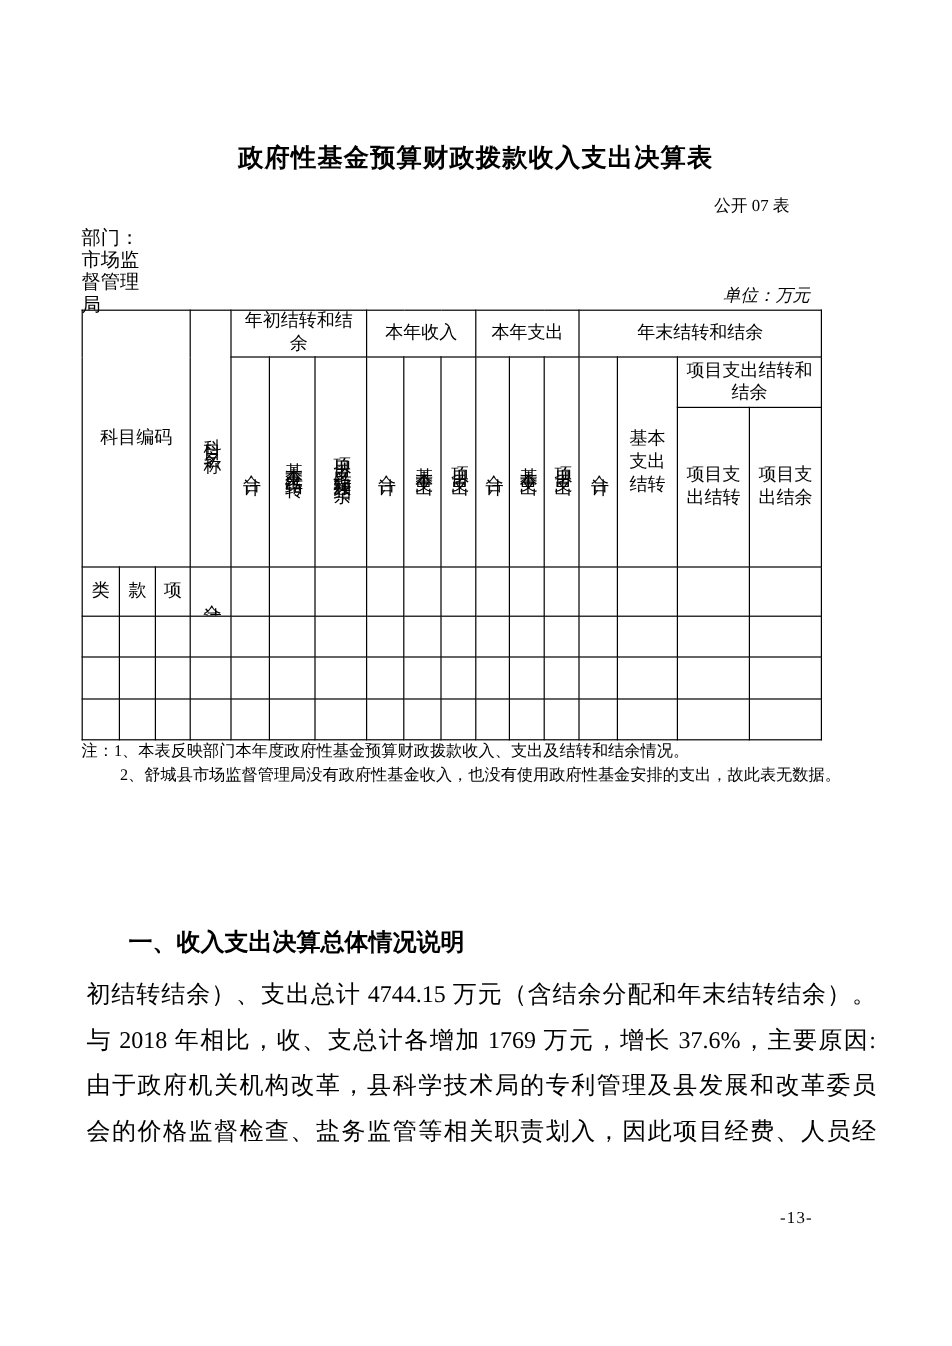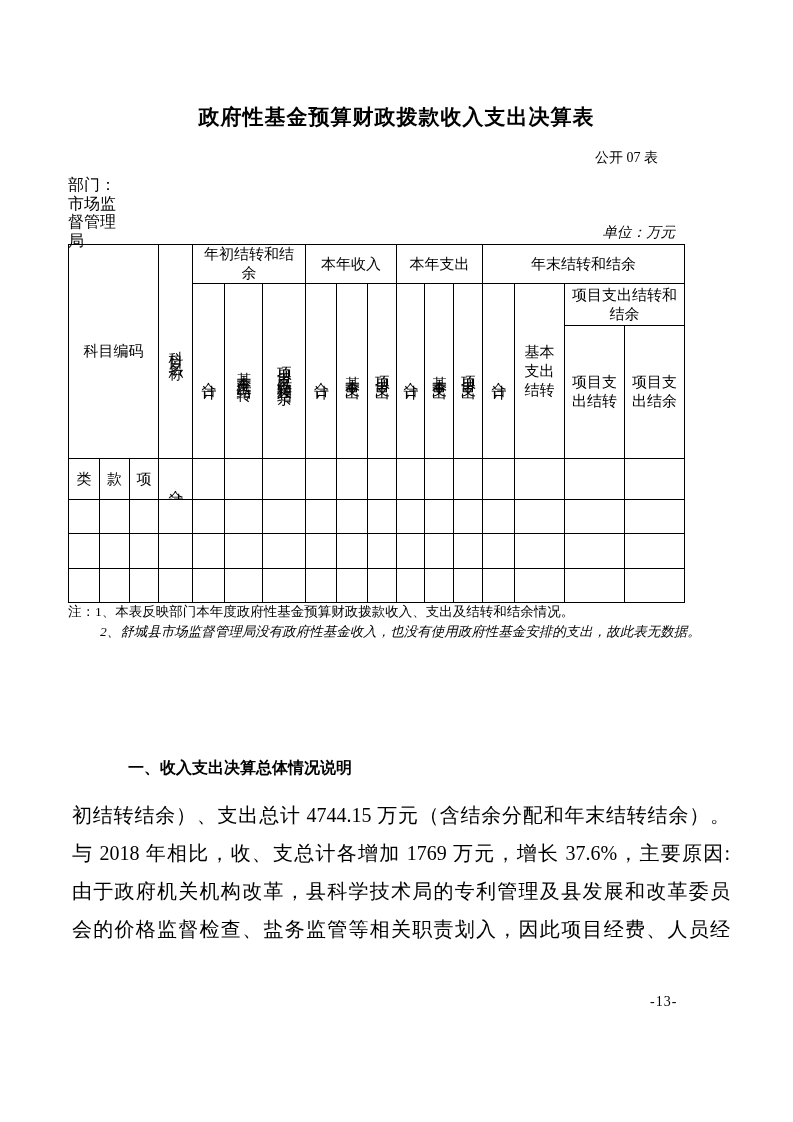--- a/index.html
+++ b/index.html
@@ -1,18 +1,18 @@
 <!DOCTYPE html>
 <html><head>
 <meta charset="utf-8">
 <style>
   * { margin:0; padding:0; box-sizing:border-box; }
   html,body { background:#ffffff; }
   .page {
-    position:relative; width:793px; height:1024px; margin:3px auto;
+    position:relative; width:793px; height:1024px; margin:17px auto;
     background:#ffffff; color:#000;
     font-family:"Liberation Serif","DejaVu Serif",serif;
     overflow:hidden;
     padding-left:32px;
   }
   .abs { position:absolute; }
 
   .doc-title {
     top:100px; left:0; width:793px; text-align:center;
     font-family:"Liberation Sans","DejaVu Sans",sans-serif;
@@ -33,31 +33,31 @@
   }
   .v { display:inline-block; writing-mode:vertical-rl; text-orientation:upright; letter-spacing:3px; }
   .v4 { letter-spacing:5px; }
   .wrap { display:inline-block; word-break:break-all; }
   .w-initial { width:92px; }   
   .w-subgrp  { width:106px; }  
   .w-3c { width:47px; }        
   .w-2c { width:32px; }        
 
   .notes { top:599px; left:68px; width:660px; font-size:13.5px; line-height:20px; }
-  .notes .n2 { padding-left:32px;font-style:italic; }
+  .notes .n2 { padding-left:32px; }
 
   .sec-heading {
     top:716px; left:72px; width:660px;
     font-family:"Liberation Sans","DejaVu Sans",sans-serif;
     font-weight:bold; font-size:21px;
   }
   .sub-heading {
-    top:755px; left:128px;
+    top:755px; left:107px;
     font-family:"Liberation Sans","DejaVu Sans",sans-serif;
-    font-weight:bold; font-size:16px;
+    font-weight:bold; font-size:20px;
   }
   .body-text { top:793px; left:72px; width:658px; font-size:20px; }
   .body-text .ln {
     height:38px; line-height:38px;
     text-align:justify; text-align-last:justify;
   }
   .body-text .ln.indent { text-indent:40px; }
   .page-num { top:991px; left:650px; font-size:14px; letter-spacing:1px; }
 </style>
 </head>

